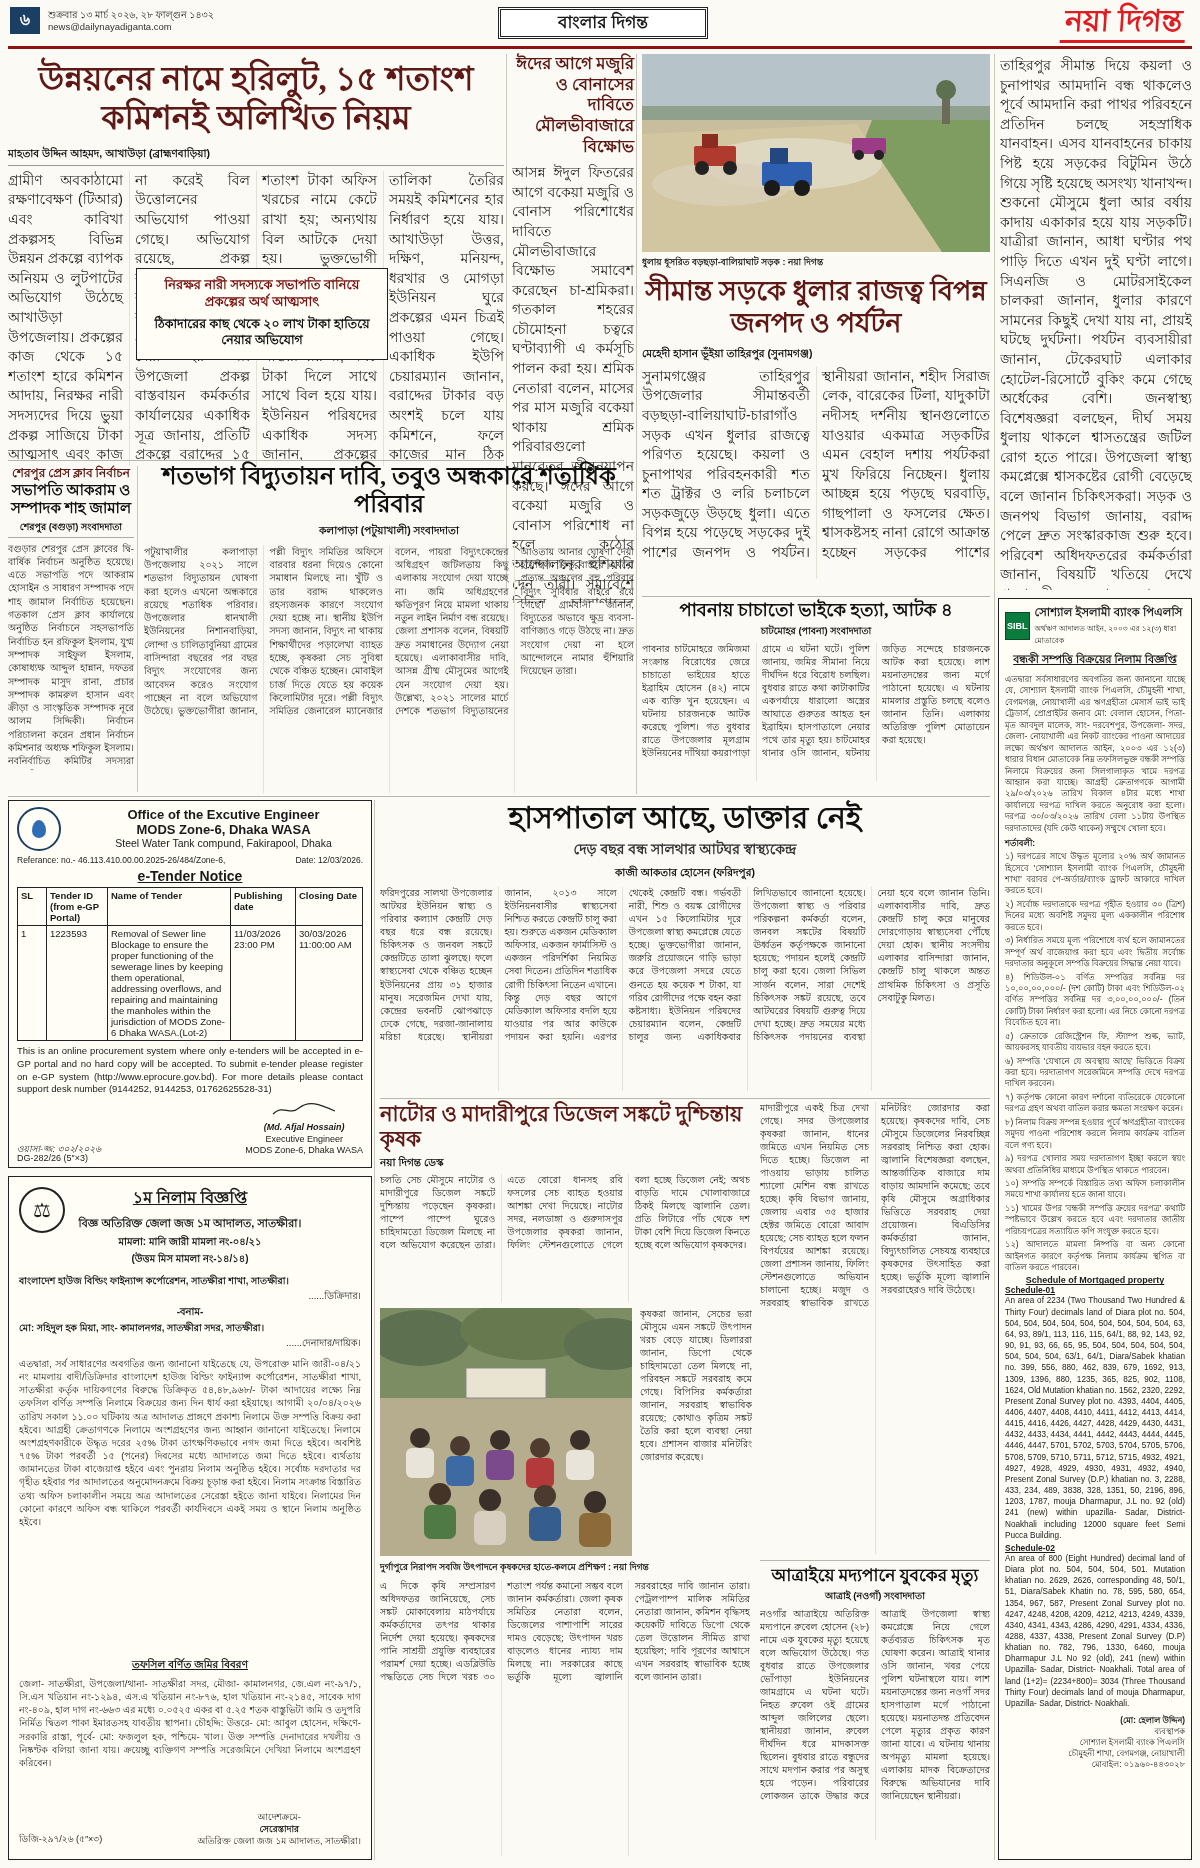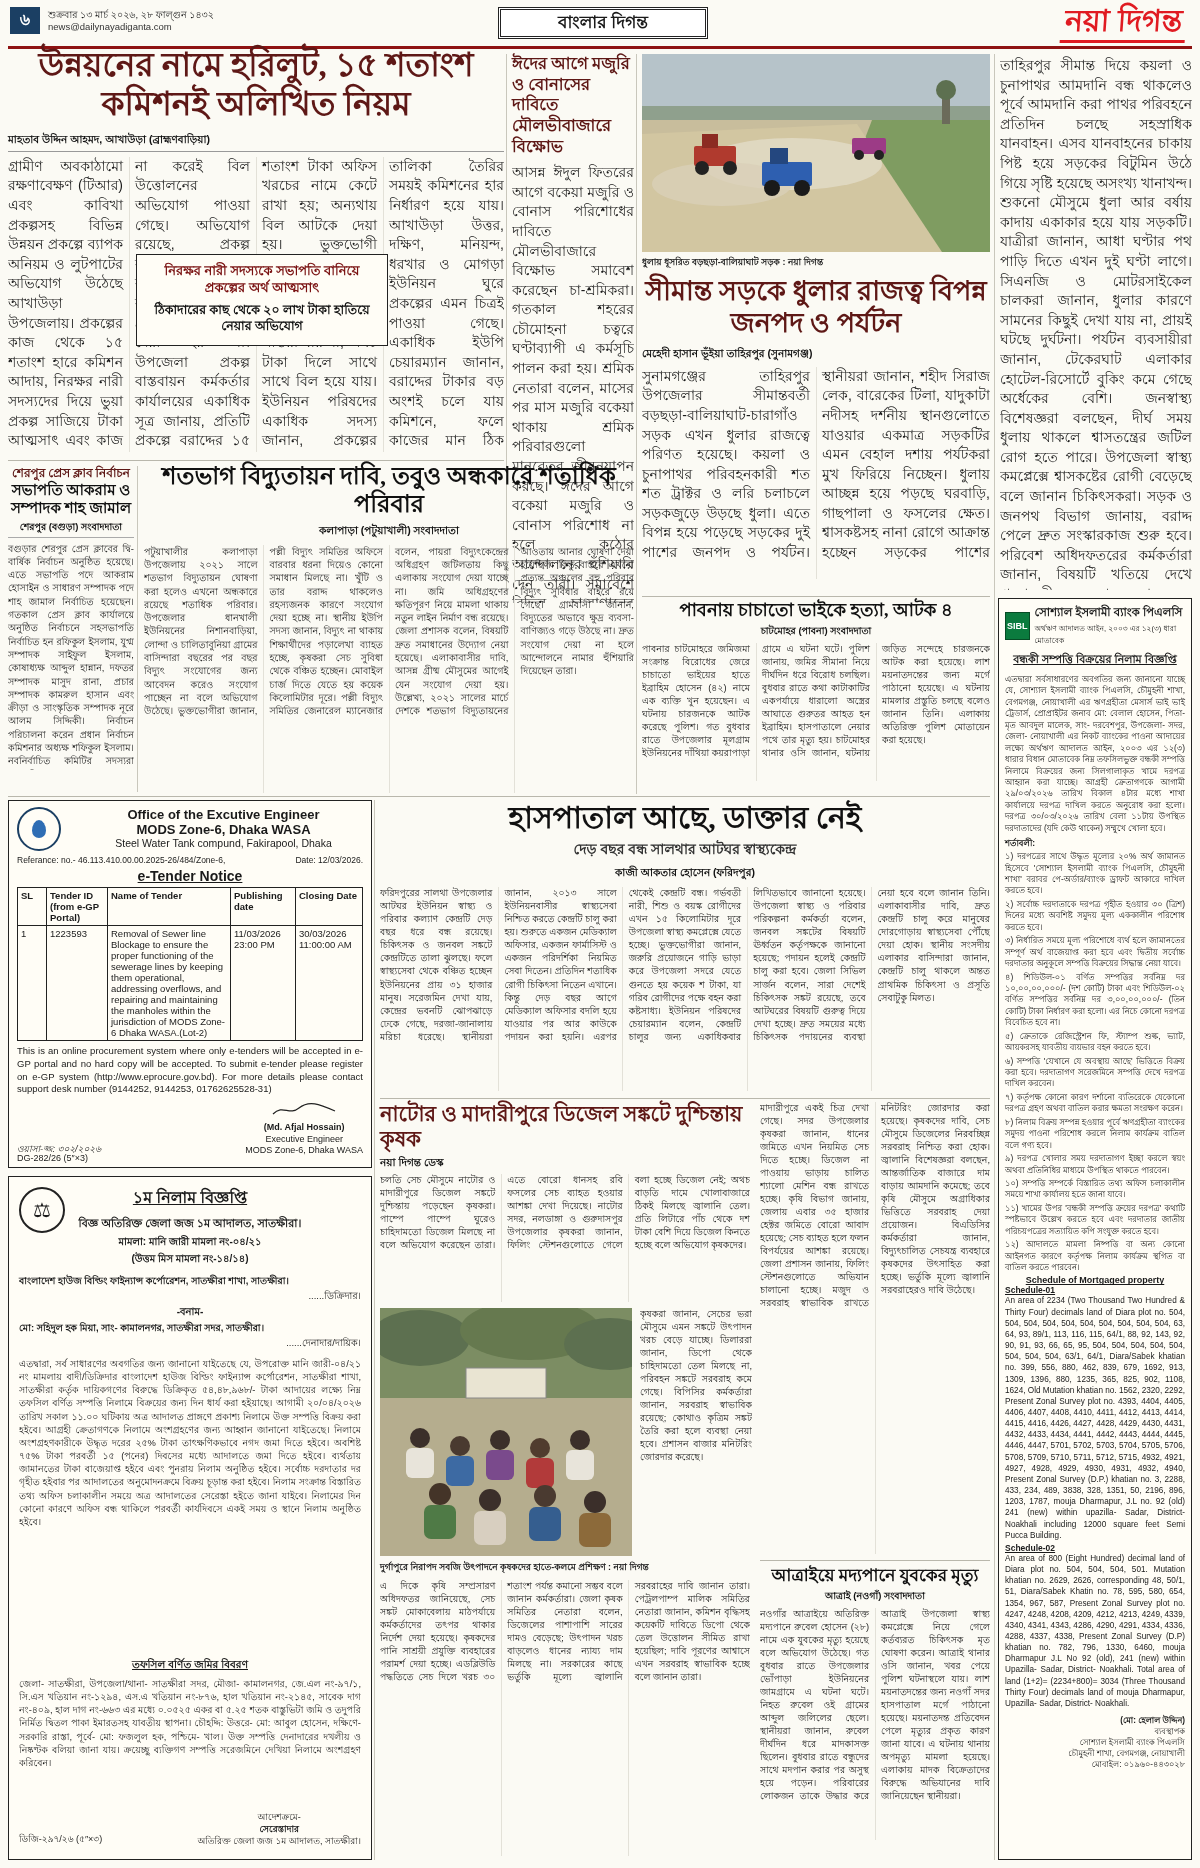--- a/index.html
+++ b/index.html
@@ -30,34 +30,34 @@
 
   <div class="abs" style="left:10px;top:7px;width:30px;height:27px;background:#1b3f63;color:#fff;font-weight:bold;font-size:16px;display:flex;align-items:center;justify-content:center;">৬</div>
   <div class="abs" style="left:48px;top:9px;font-size:9.5px;line-height:1.3;">
     <div>শুক্রবার ১৩ মার্চ ২০২৬, ২৮ ফাল্গুন ১৪৩২</div>
     <div style="color:#333;">news@dailynayadiganta.com</div>
   </div>
   <div class="abs center" style="left:498px;top:7px;width:204px;height:26px;border:3px double #222;font-weight:bold;font-size:17px;line-height:26px;background:#fff;">বাংলার দিগন্ত</div>
   <div class="abs" style="right:14px;top:2px;font-weight:bold;font-size:30px;color:#e01b22;transform:skewX(-4deg);border-bottom:3px solid #e01b22;padding:0 4px;line-height:1.25;">নয়া দিগন্ত</div>
   <div class="abs" style="left:8px;right:8px;top:46px;height:3px;background:#8e1212;"></div>
 
-  <section class="abs" style="left:8px;top:46px;width:496px;height:404px;">
+  <section class="abs" style="left:8px;top:60px;width:496px;height:404px;">
     <h1 class="hl maroon center" style="margin:0;font-size:33px;">উন্নয়নের নামে হরিলুট, ১৫ শতাংশ কমিশনই অলিখিত নিয়ম</h1>
     <div class="byline" style="margin-top:8px;border-bottom:1px solid #999;padding-bottom:2px;">মাহতাব উদ্দিন আহমদ, আখাউড়া (ব্রাহ্মণবাড়িয়া)</div>
     <div class="body-text cols-4" style="margin-top:5px;height:295px;">গ্রামীণ অবকাঠামো রক্ষণাবেক্ষণ (টিআর) এবং কাবিখা প্রকল্পসহ বিভিন্ন উন্নয়ন প্রকল্পে ব্যাপক অনিয়ম ও লুটপাটের অভিযোগ উঠেছে আখাউড়া উপজেলায়। প্রকল্পের কাজ থেকে ১৫ শতাংশ হারে কমিশন আদায়, নিরক্ষর নারী সদস্যদের দিয়ে ভুয়া প্রকল্প সাজিয়ে টাকা আত্মসাৎ এবং কাজ না করেই বিল উত্তোলনের অভিযোগ পাওয়া গেছে। অভিযোগ রয়েছে, প্রকল্প কমিটির সভাপতিদের কাছ থেকে অগ্রিম কমিশন না দিলে প্রকল্পের বিল ছাড় দেয়া হয় না। উপজেলা প্রকল্প বাস্তবায়ন কর্মকর্তার কার্যালয়ের একাধিক সূত্র জানায়, প্রতিটি প্রকল্পে বরাদ্দের ১৫ শতাংশ টাকা অফিস খরচের নামে কেটে রাখা হয়; অন্যথায় বিল আটকে দেয়া হয়। ভুক্তভোগী প্রকল্প সভাপতিরা জানান, কাজ শেষ করার পরও মাসের পর মাস ঘুরেও বিল পাওয়া যায় না, অথচ টাকা দিলে সাথে সাথে বিল হয়ে যায়। ইউনিয়ন পরিষদের একাধিক সদস্য জানান, প্রকল্পের তালিকা তৈরির সময়ই কমিশনের হার নির্ধারণ হয়ে যায়। আখাউড়া উত্তর, দক্ষিণ, মনিয়ন্দ, ধরখার ও মোগড়া ইউনিয়ন ঘুরে প্রকল্পের এমন চিত্রই পাওয়া গেছে। একাধিক ইউপি চেয়ারম্যান জানান, বরাদ্দের টাকার বড় অংশই চলে যায় কমিশনে, ফলে কাজের মান ঠিক রাখা সম্ভব হয় না। স্থানীয়রা জানান, গত অর্থবছরে উপজেলায় দুই শতাধিক প্রকল্পের বিপরীতে প্রায় পাঁচ কোটি টাকা বরাদ্দ দেয়া হয়; এর মধ্যে অনেক প্রকল্পের অস্তিত্বই খুঁজে পাওয়া যায়নি। এ বিষয়ে উপজেলা নির্বাহী অফিসার বলেন, লিখিত অভিযোগ পেলে তদন্ত করে ব্যবস্থা নেয়া হবে। প্রকল্প বাস্তবায়ন কর্মকর্তা অভিযোগ অস্বীকার করে বলেন, নিয়ম মেনেই সব প্রকল্পের বিল পরিশোধ করা হয়েছে। সচেতন মহল দ্রুত তদন্তপূর্বক জড়িতদের বিরুদ্ধে ব্যবস্থা নেয়ার দাবি জানিয়েছেন। ২০২২-২৬ অর্থবছরের সব প্রকল্প তদন্তের দাবিও উঠেছে এলাকায়।</div>
     <div class="abs noticebox center" style="left:128px;top:208px;width:252px;height:92px;padding:8px 8px;box-sizing:border-box;">
       <div style="font-size:13px;font-weight:bold;color:#7a1212;line-height:1.3;">নিরক্ষর নারী সদস্যকে সভাপতি বানিয়ে প্রকল্পের অর্থ আত্মসাৎ</div>
       <div style="font-size:12.5px;font-weight:bold;color:#111;line-height:1.3;margin-top:5px;">ঠিকাদারের কাছ থেকে ২০ লাখ টাকা হাতিয়ে নেয়ার অভিযোগ</div>
     </div>
   </section>
 
   <div class="abs vrule" style="left:506px;top:54px;height:538px;"></div>
 
   <section class="abs" style="left:512px;top:54px;width:122px;height:538px;">
-    <h2 class="hl maroon" style="margin:0;font-size:16.5px;line-height:1.25;">ঈদের আগে মজুরি ও বোনাসের দাবিতে মৌলভীবাজারে বিক্ষোভ</h2>
+    <h2 class="hl maroon" style="margin:0;font-size:16.5px;line-height:1.25;text-align:right;">ঈদের আগে মজুরি ও বোনাসের দাবিতে মৌলভীবাজারে বিক্ষোভ</h2>
     <div class="body-text" style="margin-top:6px;height:440px;">আসন্ন ঈদুল ফিতরের আগে বকেয়া মজুরি ও বোনাস পরিশোধের দাবিতে মৌলভীবাজারে বিক্ষোভ সমাবেশ করেছেন চা-শ্রমিকরা। গতকাল শহরের চৌমোহনা চত্বরে ঘণ্টাব্যাপী এ কর্মসূচি পালন করা হয়। শ্রমিক নেতারা বলেন, মাসের পর মাস মজুরি বকেয়া থাকায় শ্রমিক পরিবারগুলো মানবেতর জীবনযাপন করছে। ঈদের আগে বকেয়া মজুরি ও বোনাস পরিশোধ না হলে কঠোর আন্দোলনের হুঁশিয়ারি দেন তারা। সমাবেশে বিভিন্ন চা-বাগানের কয়েক শ শ্রমিক অংশ নেন। বক্তারা বলেন, বাগান কর্তৃপক্ষ প্রতি বছরই নানা অজুহাতে বোনাস কম দেয়। এবার তা মেনে নেয়া হবে না। শ্রমিকদের ন্যায্য পাওনা দ্রুত পরিশোধের দাবি জানান তারা। পরে জেলা প্রশাসকের মাধ্যমে প্রধান উপদেষ্টার কাছে স্মারকলিপি দেয়া হয়। জেলা প্রশাসন জানায়, মালিকপক্ষের সাথে আলোচনা করে দ্রুত সমস্যা সমাধানের উদ্যোগ নেয়া হবে। শ্রম অধিদফতরের কর্মকর্তারা জানান, বকেয়া পরিশোধে বাগান মালিকদের চিঠি দেয়া হয়েছে।</div>
   </section>
 
   <div class="abs vrule" style="left:636px;top:54px;height:740px;"></div>
 
   <section class="abs" style="left:642px;top:54px;width:348px;height:540px;">
     <div style="width:348px;height:198px;overflow:hidden;">
       <svg viewBox="0 0 348 198" width="348" height="198" preserveAspectRatio="none">
         <rect width="348" height="198" fill="#b6c3c9"></rect>
         <rect y="52" width="348" height="30" fill="#8fa08d"></rect>
@@ -193,21 +193,21 @@
         </tr>
       </tbody>
     </table>
     <div style="font-size:9.5px;text-align:justify;line-height:1.35;margin-top:4px;">This is an online procurement system where only e-tenders will be accepted in e-GP portal and no hard copy will be accepted. To submit e-tender please register on e-GP system (http://www.eprocure.gov.bd). For more details please contact support desk number (9144252, 9144253, 01762625528-31)</div>
     <div style="display:flex;justify-content:space-between;align-items:flex-end;margin-top:6px;">
       <div style="font-size:9px;font-style:italic;">ওয়াসা-জ্জ: ৩০২/২০২৬</div>
       <div class="center" style="font-size:9px;line-height:1.3;">
         <svg width="70" height="16" viewBox="0 0 70 16">
             <path d="M4 12 C 14 2, 20 14, 30 6 S 50 2, 66 9" stroke="#222" fill="none" stroke-width="1.2"></path>
           </svg>
-        <div style="font-weight:bold;">(Md. Afjal Hossain)</div>
+        <div style="font-weight:bold;font-style:italic;">(Md. Afjal Hossain)</div>
         <div>Executive Engineer</div>
         <div>MODS Zone-6, Dhaka WASA</div>
       </div>
     </div>
     <div class="abs" style="left:8px;bottom:4px;font-size:9px;">DG-282/26 (5″×3)</div>
   </section>
 
   <div class="abs vrule" style="left:374px;top:800px;height:1060px;"></div>
 
   <section class="abs" style="left:380px;top:800px;width:610px;height:296px;">

